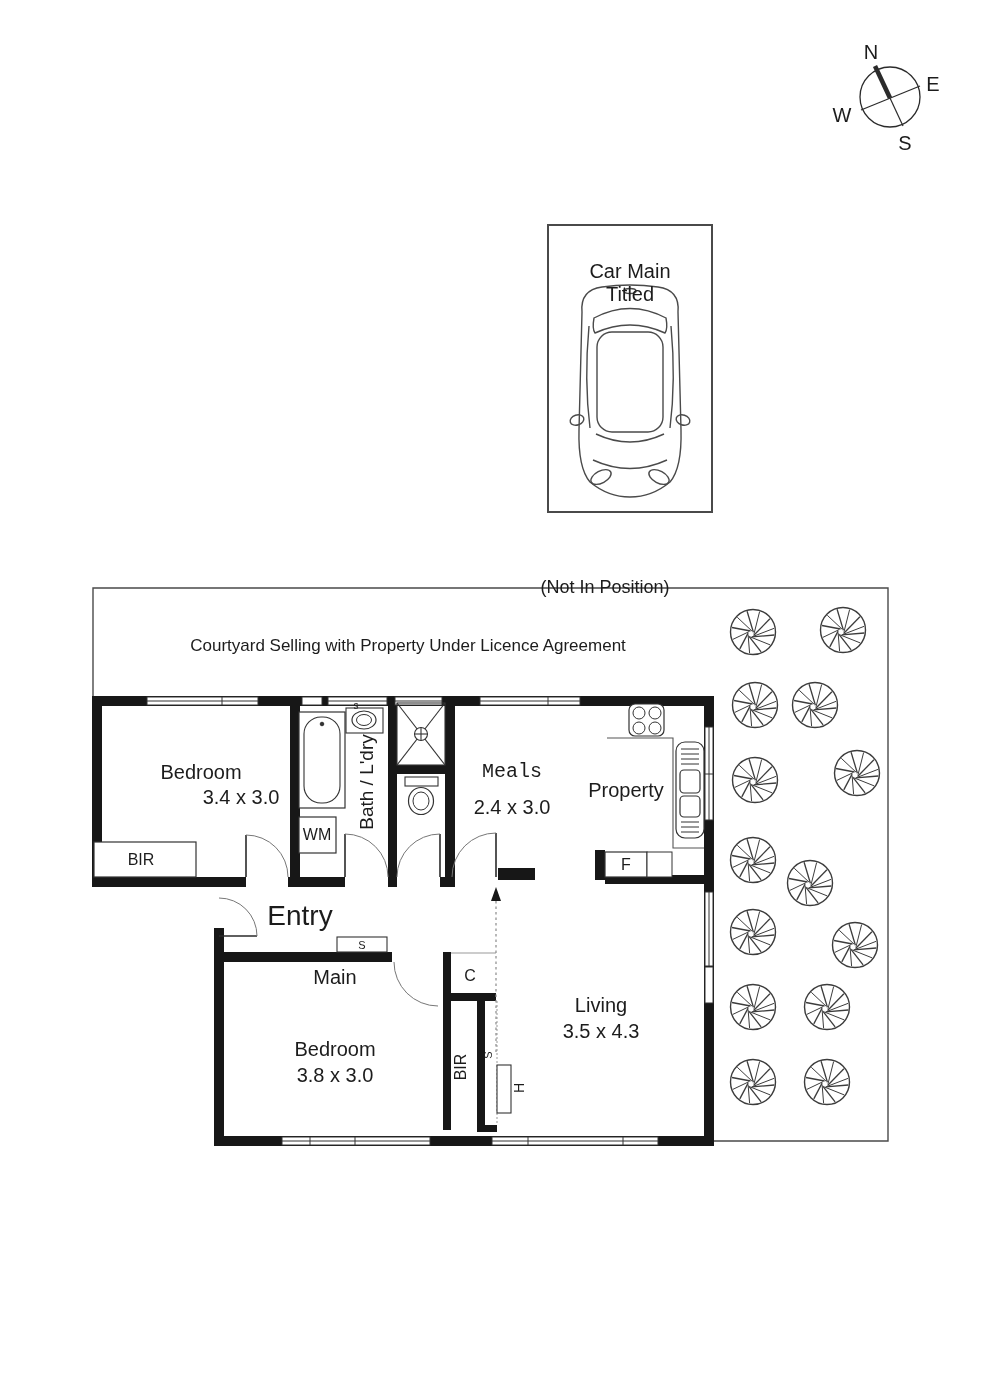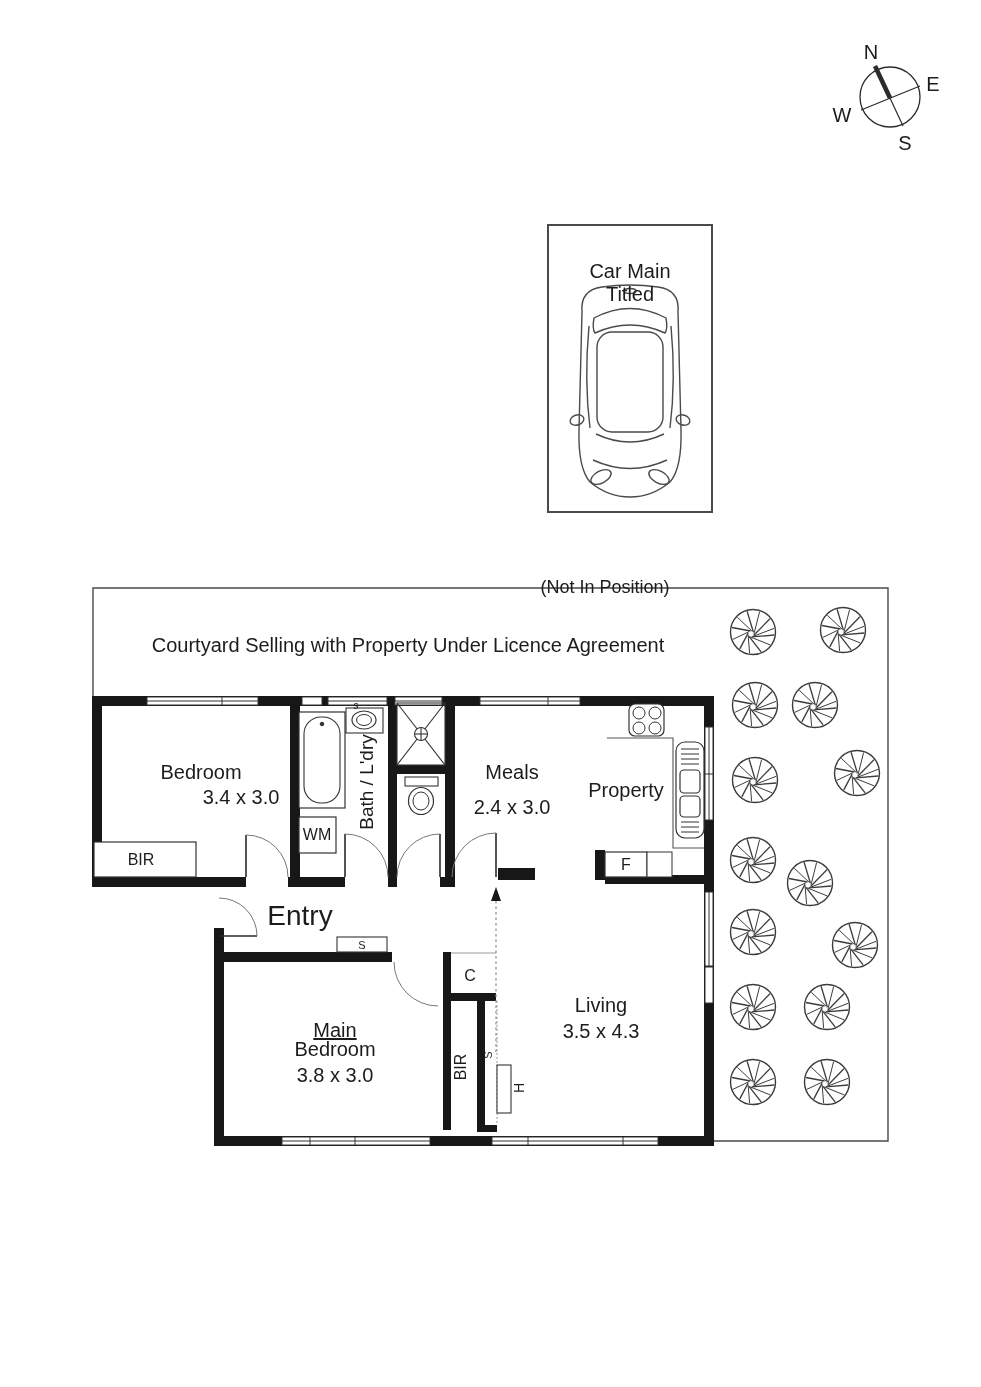--- a/index.html
+++ b/index.html
@@ -3,21 +3,21 @@
 <meta charset="utf-8">
 <style>
   html,body{margin:0;padding:0;background:#fff;}
   #stage{position:relative;width:981px;height:1387px;background:#fff;overflow:hidden;
          font-family:"Liberation Sans",sans-serif;color:#1c1c1c;}
   #plan{position:absolute;left:0;top:0;}
   .lbl{position:absolute;transform:translate(-50%,-50%);white-space:nowrap;
        font-family:"Liberation Sans",sans-serif;color:#1c1c1c;line-height:1;}
   .v{transform:translate(-50%,-50%) rotate(-90deg);}
   .s21{font-size:28px;} .s20{font-size:20px;} .s19{font-size:19px;} .s18{font-size:18px;}
-  .s17{font-size:20px;} .s16{font-size:16px;} .s14{font-size:14px;} .s11{font-size:11px;}
+  .s17{font-size:17px;} .s16{font-size:16px;} .s14{font-size:14px;} .s11{font-size:11px;}
   .s10{font-size:10px;}
 </style>
 </head>
 <body>
 
 <div id="stage">
 
   <svg id="plan" width="981" height="1387" viewBox="0 0 981 1387">
     <defs>
       <g id="treeSym">
@@ -255,30 +255,30 @@
   <div class="lbl s17" style="left:408px;top:645px;">Courtyard Selling with Property Under Licence Agreement</div>
 
   <div class="lbl s20" style="left:201px;top:772px;">Bedroom</div>
   <div class="lbl s20" style="left:201px;top:797px;margin-left:40px;">3.4 x 3.0</div>
   <div class="lbl s16" style="left:141px;top:860px;">BIR</div>
 
   <div class="lbl v s19" style="left:366px;top:782px;">Bath / L'dry</div>
   <div class="lbl s16" style="left:317px;top:835px;">WM</div>
   <div class="lbl s10" style="left:356px;top:706px;">s</div>
 
-  <div class="lbl s20" style="left:512px;top:772px;">Meals</div>
+  <div class="lbl s20" style="left:512px;top:772px;font-family:Liberation Mono, monospace;">Meals</div>
   <div class="lbl s20" style="left:512px;top:807px;">2.4 x 3.0</div>
 
   <div class="lbl s20" style="left:626px;top:790px;">Property</div>
   <div class="lbl s16" style="left:626px;top:865px;">F</div>
 
   <div class="lbl s21" style="left:300px;top:916px;">Entry</div>
   <div class="lbl s11" style="left:362px;top:945px;">S</div>
 
-  <div class="lbl s20" style="left:335px;top:1030px;text-decoration:underline;">Main</div>
+  <div class="lbl s20" style="left:335px;top:977px;">Main</div>
   <div class="lbl s20" style="left:335px;top:1049px;">Bedroom</div>
   <div class="lbl s20" style="left:335px;top:1075px;text-align:right;">3.8 x 3.0</div>
 
   <div class="lbl s16" style="left:470px;top:976px;">C</div>
   <div class="lbl v s16" style="left:461px;top:1067px;">BIR</div>
   <div class="lbl v s11" style="left:488px;top:1055px;">S</div>
   <div class="lbl v s14" style="left:519px;top:1088px;">H</div>
 
   <div class="lbl s20" style="left:601px;top:1005px;">Living</div>
   <div class="lbl s20" style="left:601px;top:1031px;">3.5 x 4.3</div>

